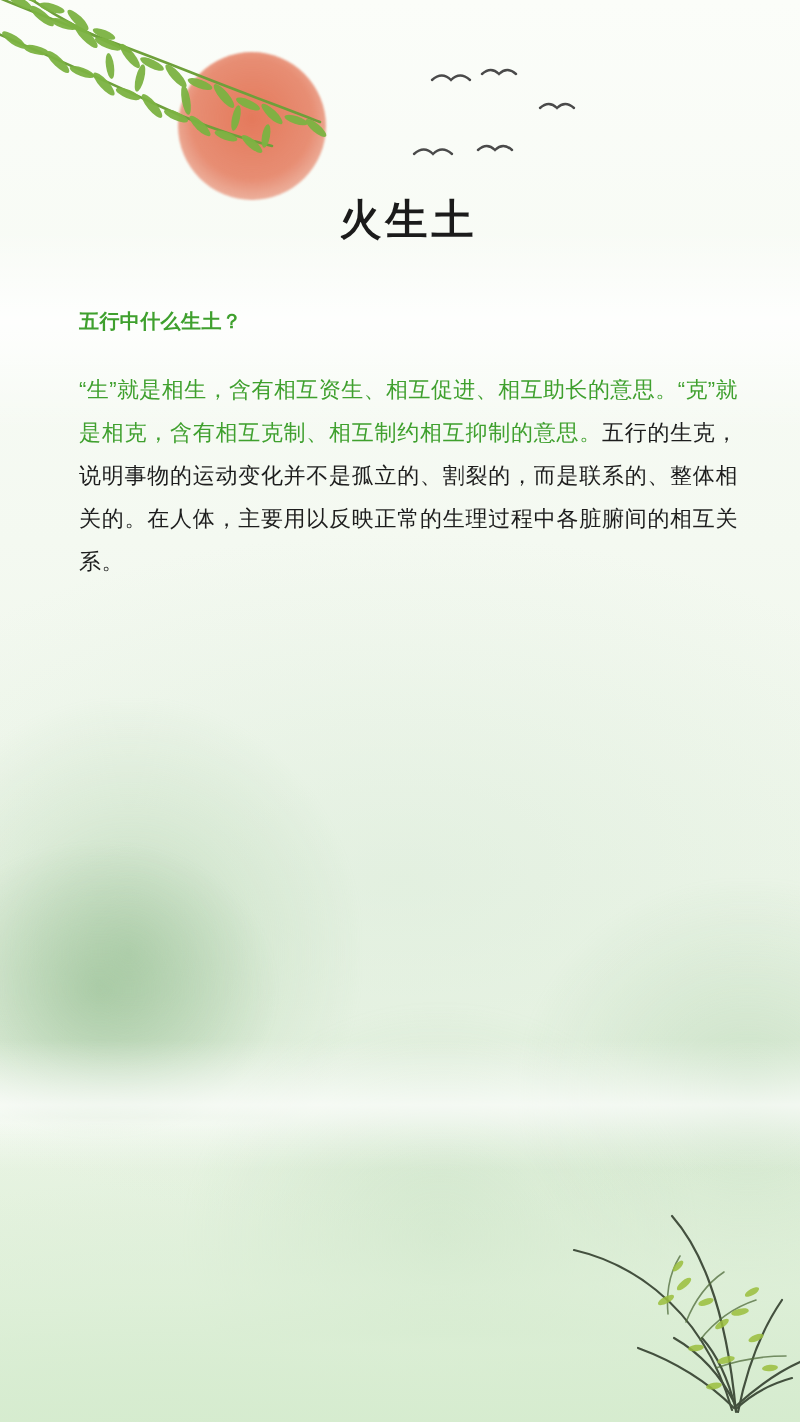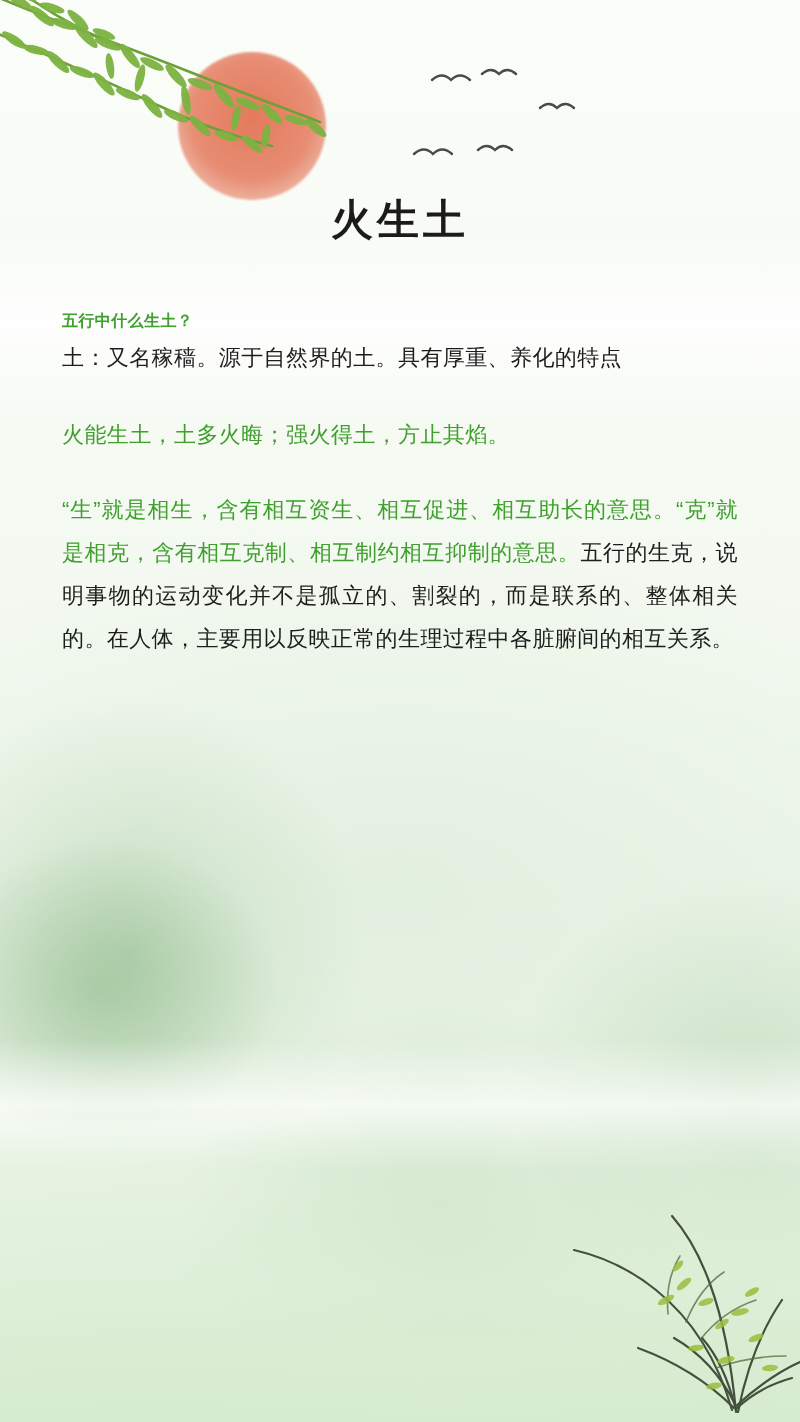--- a/index.html
+++ b/index.html
@@ -105,20 +105,21 @@
     right: 0; bottom: 0;
     width: 330px; height: 250px;
     pointer-events: none;
   }
 
   
   .content {
     position: relative;
     z-index: 5;
     padding: 0 62px;
+    margin-left: 17px;
   }
 
   .doc-title {
     margin: 0;
     padding-top: 192px;
     text-align: center;
     font-size: 42px;
     font-weight: bold;
     letter-spacing: 4px;
     color: #1b1b1b;
@@ -129,21 +130,21 @@
     margin: 0;
     font-size: 22px;
     line-height: 43px;
     letter-spacing: 0.4px;
     color: #1d1d1d;
     text-align: justify;
   }
 
   .q-question {
     margin-top: 58px;
-    font-size: 16px;
+    font-size: 20px;
     line-height: 30px;
     color: #3fa02e;
     font-weight: bold;
   }
 
   .green {
     color: #3fa02e;
   }
 
   .p-intro {
@@ -284,20 +285,18 @@
   </div>
 
   <div class="content">
 
     <h1 class="doc-title">火生土</h1>
 
     <p class="para q-question">五行中什么生土？</p>
 
 
 
-    <p class="para p-earth">土：又名稼穑。源于自然界的土。具有厚重、养化的特点</p>
-
-    <p class="para p-relation green">火能生土，土多火晦；强火得土，方止其焰。</p>
+
 
     <p class="para p-long mixed"><span class="green-run">“生”就是相生，含有相互资生、相互促进、相互助长的意思。“克”就是相克，含有相互克制、相互制约相互抑制的意思。</span><span class="dark-run">五行的生克，说明事物的运动变化并不是孤立的、割裂的，而是联系的、整体相关的。在人体，主要用以反映正常的生理过程中各脏腑间的相互关系。</span></p>
 
   </div>
 </div>
 
 </body></html>

